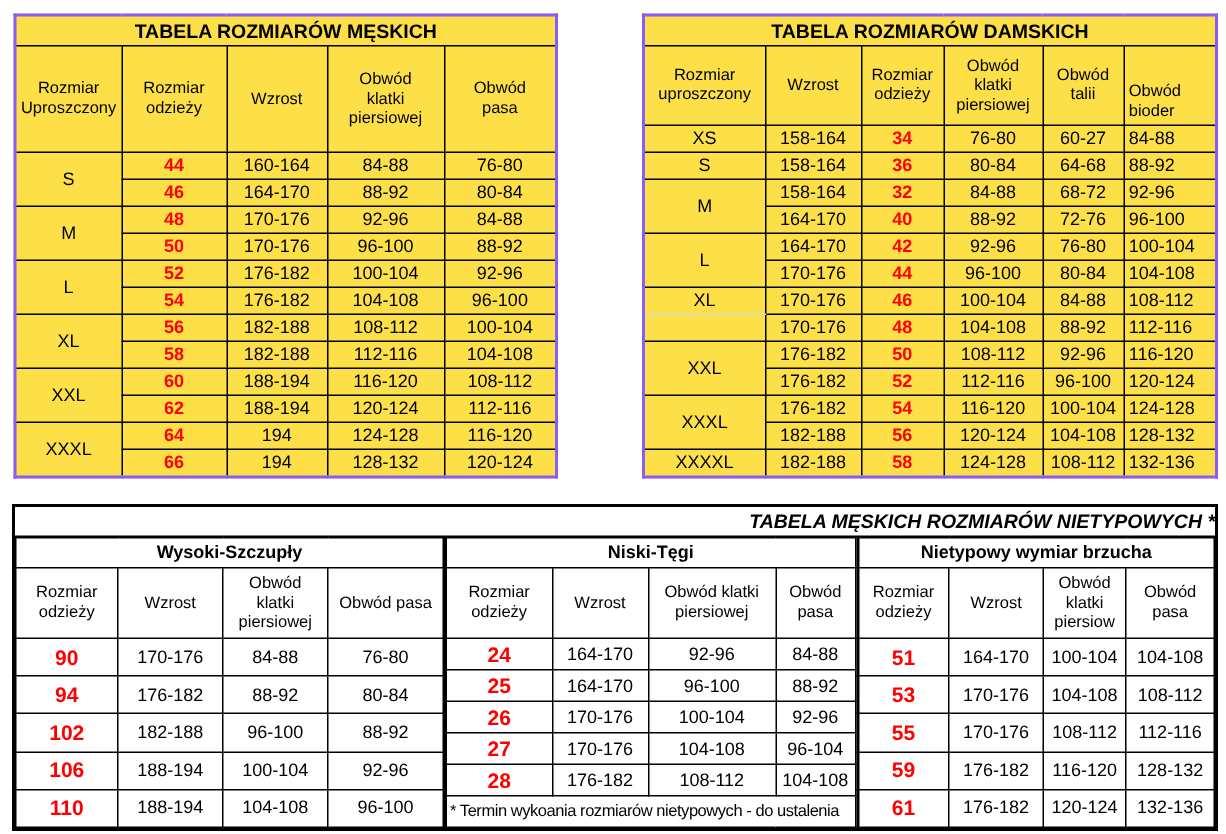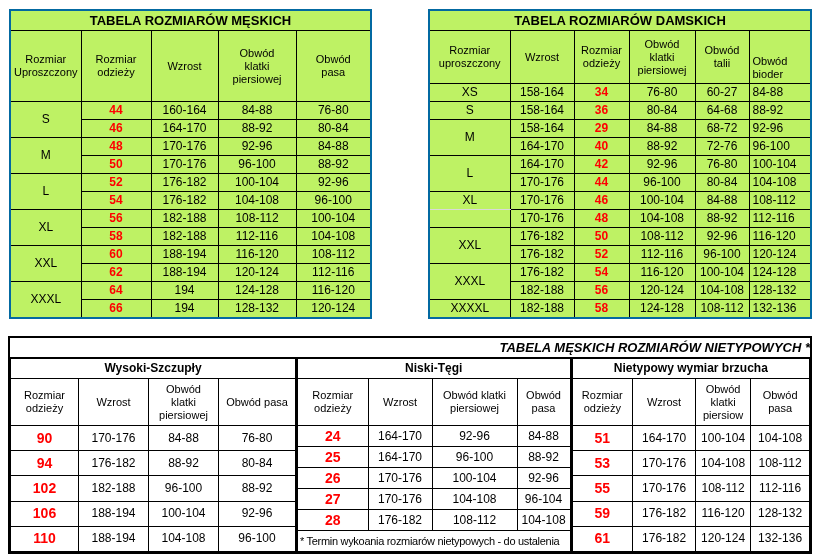--- a/index.html
+++ b/index.html
@@ -4,21 +4,21 @@
 <style>
   html,body{margin:0;padding:0;background:#fff;}
   .wrap{position:relative;width:817px;height:556px;background:#ffffff;overflow:hidden;
         font-family:"Liberation Sans","DejaVu Sans",sans-serif;color:#000;}
 
   table{border-collapse:collapse;table-layout:fixed;}
   td,th{border:1px solid #000;padding:0;text-align:center;vertical-align:middle;
         overflow:hidden;white-space:pre-line;line-height:13px;}
 
   
-  .sizes{position:absolute;top:9px;border:2px solid #0369a1;background:#bef264;}
+  .sizes{position:absolute;top:9px;border:2px solid #8b5cf6;background:#fde047;}
   #men{left:9px;}
   #women{left:428px;}
   .title th{height:19px;font-size:13px;font-weight:bold;line-height:19px;white-space:nowrap;}
   .head{font-size:11px;font-weight:normal;}
   .men-h th{height:70px;}
   .women-h th{height:50px;}
   .sizes tbody td{height:17px;font-size:12px;}
   .lbl{font-size:13px;}
   .red{color:#ff0000;font-weight:bold;}
   .la{text-align:left;padding-left:3px;}
@@ -192,21 +192,21 @@
           <td rowspan="1" class="lbl">S</td>
           <td class="">158-164</td>
           <td class="red">36</td>
           <td class="">80-84</td>
           <td class="">64-68</td>
           <td class="la">88-92</td>
         </tr>
         <tr>
           <td rowspan="2" class="lbl">M</td>
           <td class="">158-164</td>
-          <td class="red">29</td>
+          <td class="red">32</td>
           <td class="">84-88</td>
           <td class="">68-72</td>
           <td class="la">92-96</td>
         </tr>
         <tr>
           <td class="">164-170</td>
           <td class="red">40</td>
           <td class="">88-92</td>
           <td class="">72-76</td>
           <td class="la">96-100</td>

